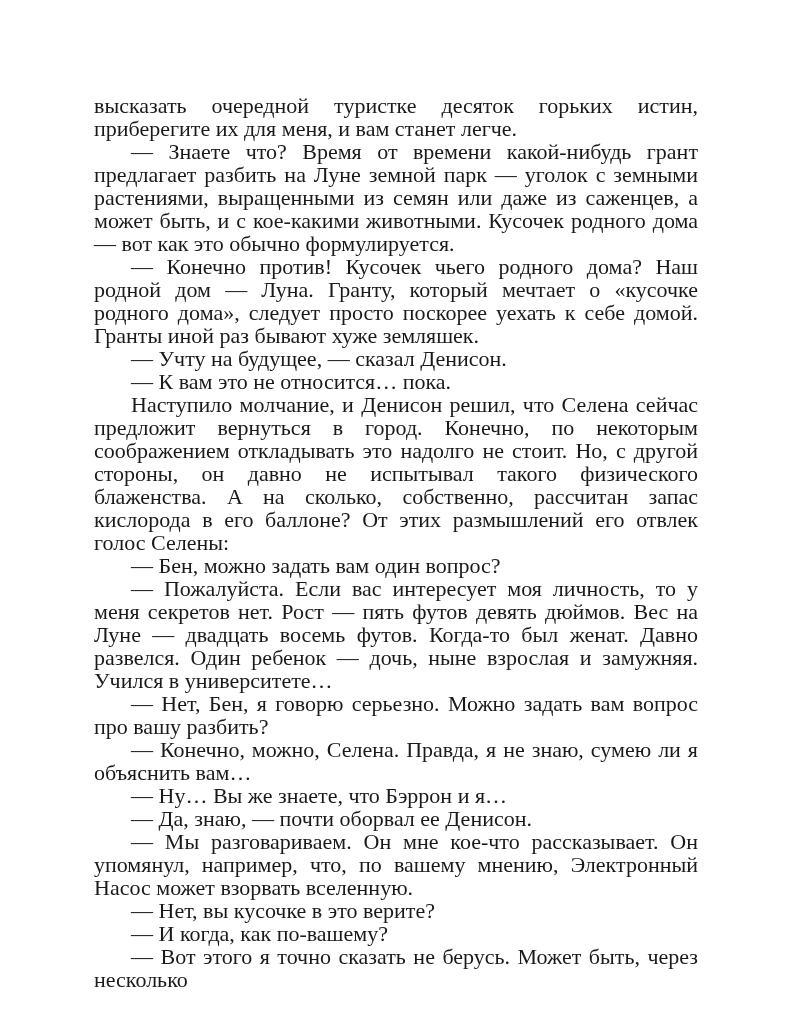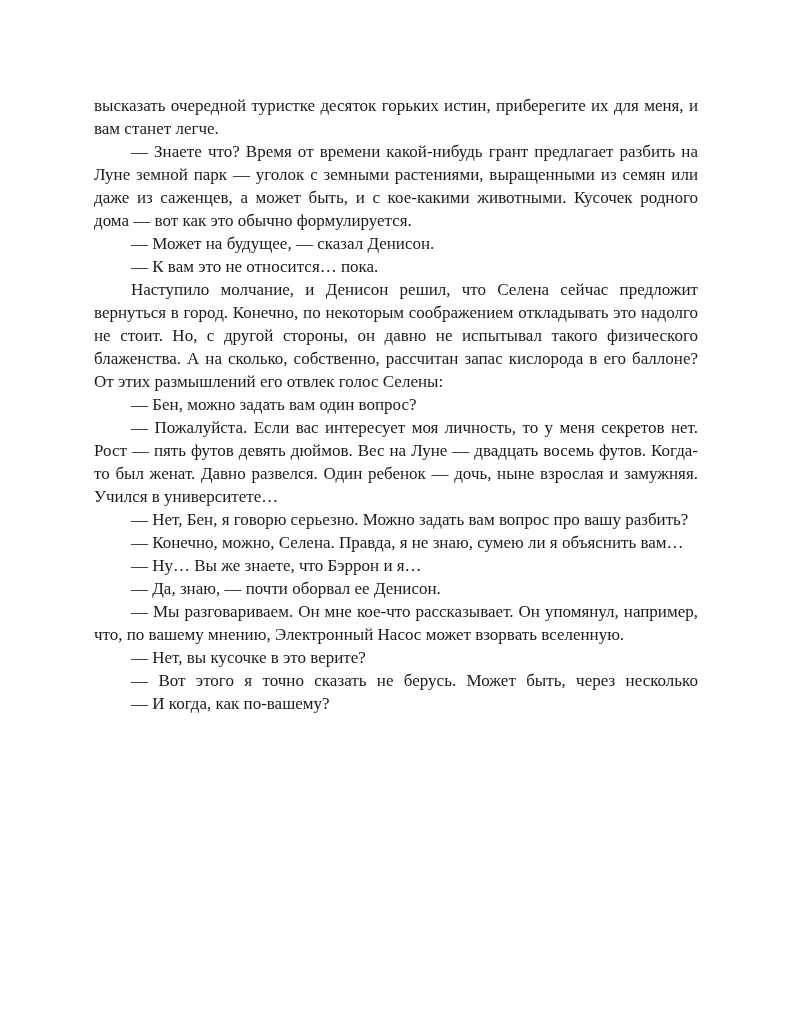--- a/index.html
+++ b/index.html
@@ -3,40 +3,41 @@
   <meta charset="utf-8">
   <style>
     html, body { margin: 0; padding: 0; background: #ffffff; }
     body { width: 791px; height: 1024px; position: relative; overflow: hidden; }
     .page {
       position: absolute;
       left: 94px;
       top: 94px;
       width: 604px;
       font-family: "Liberation Serif", serif;
-      font-size: 17px;
+      font-size: 22px;
       line-height: 23px;
       color: #1a1a1a;
       text-align: justify;
     }
     .page p { margin: 0; text-indent: 37px; }
     .page p.cont { text-indent: 0; }
   </style>
 </head>
 <body>
 
 <div class="page">
   <p class="cont">высказать очередной туристке десяток горьких истин, приберегите их для меня, и вам станет легче.</p>
   <p>— Знаете что? Время от времени какой-нибудь грант предлагает разбить на Луне земной парк — уголок с земными растениями, выращенными из семян или даже из саженцев, а может быть, и с кое-какими животными. Кусочек родного дома — вот как это обычно формулируется.</p>
-  <p>— Может на будущее, — сказал Денисон.</p>
+  <p>— Конечно против! Кусочек чьего родного дома? Наш родной дом — Луна. Гранту, который мечтает о «кусочке родного дома», следует просто поскорее уехать к себе домой. Гранты иной раз бывают хуже земляшек.</p>
+  <p>— Учту на будущее, — сказал Денисон.</p>
   <p>— К вам это не относится… пока.</p>
   <p>Наступило молчание, и Денисон решил, что Селена сейчас предложит вернуться в город. Конечно, по некоторым соображением откладывать это надолго не стоит. Но, с другой стороны, он давно не испытывал такого физического блаженства. А на сколько, собственно, рассчитан запас кислорода в его баллоне? От этих размышлений его отвлек голос Селены:</p>
   <p>— Бен, можно задать вам один вопрос?</p>
   <p>— Пожалуйста. Если вас интересует моя личность, то у меня секретов нет. Рост — пять футов девять дюймов. Вес на Луне — двадцать восемь футов. Когда-то был женат. Давно развелся. Один ребенок — дочь, ныне взрослая и замужняя. Учился в университете…</p>
   <p>— Нет, Бен, я говорю серьезно. Можно задать вам вопрос про вашу разбить?</p>
   <p>— Конечно, можно, Селена. Правда, я не знаю, сумею ли я объяснить вам…</p>
   <p>— Ну… Вы же знаете, что Бэррон и я…</p>
   <p>— Да, знаю, — почти оборвал ее Денисон.</p>
   <p>— Мы разговариваем. Он мне кое-что рассказывает. Он упомянул, например, что, по вашему мнению, Электронный Насос может взорвать вселенную.</p>
   <p>— Нет, вы кусочке в это верите?</p>
+  <p>— И когда, как по-вашему?</p>
   <p style="text-align-last: justify;">— Вот этого я точно сказать не берусь. Может быть, через несколько</p>
-  <p>— И когда, как по-вашему?</p>
 </div>
 
 </body></html>

